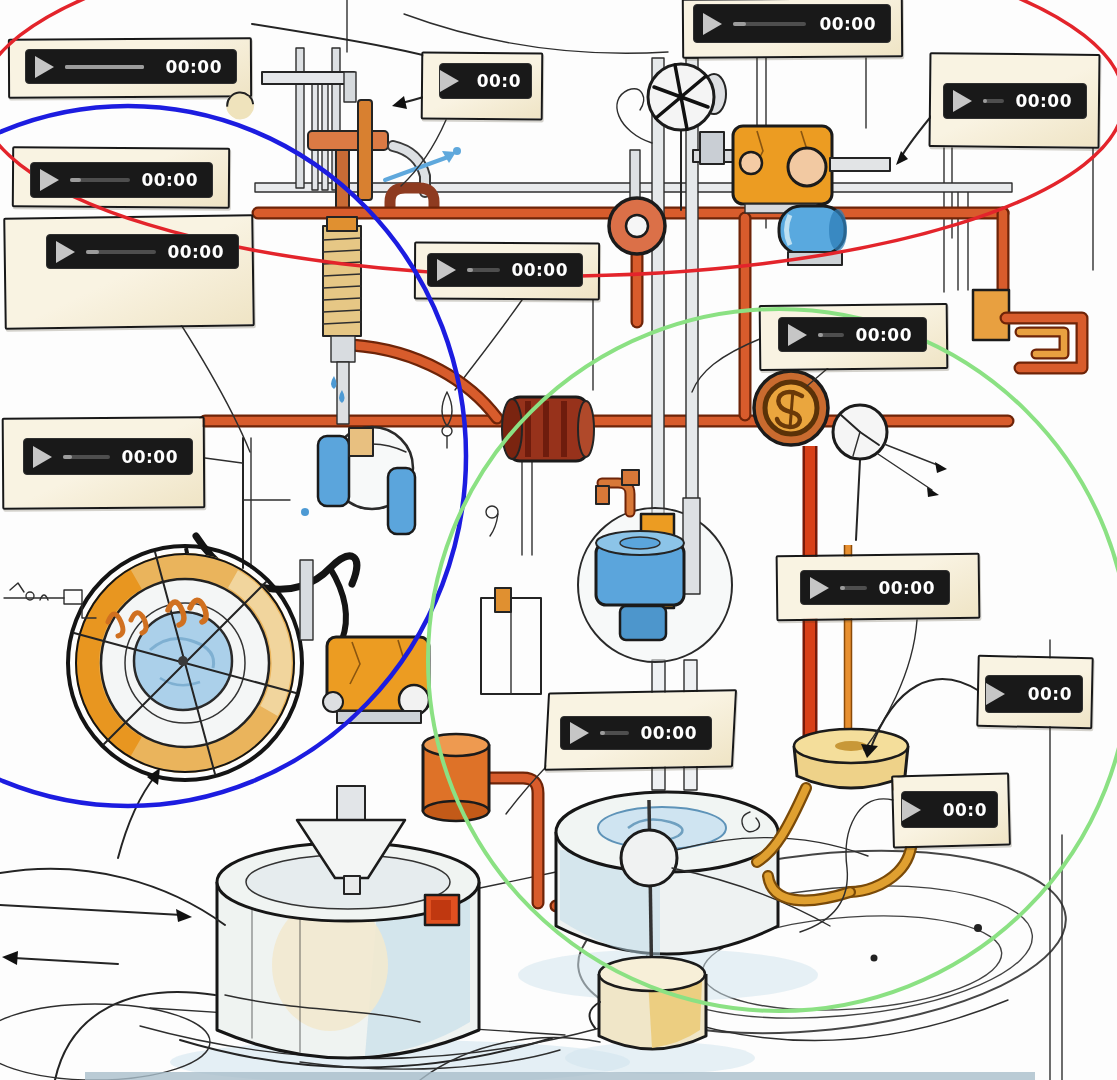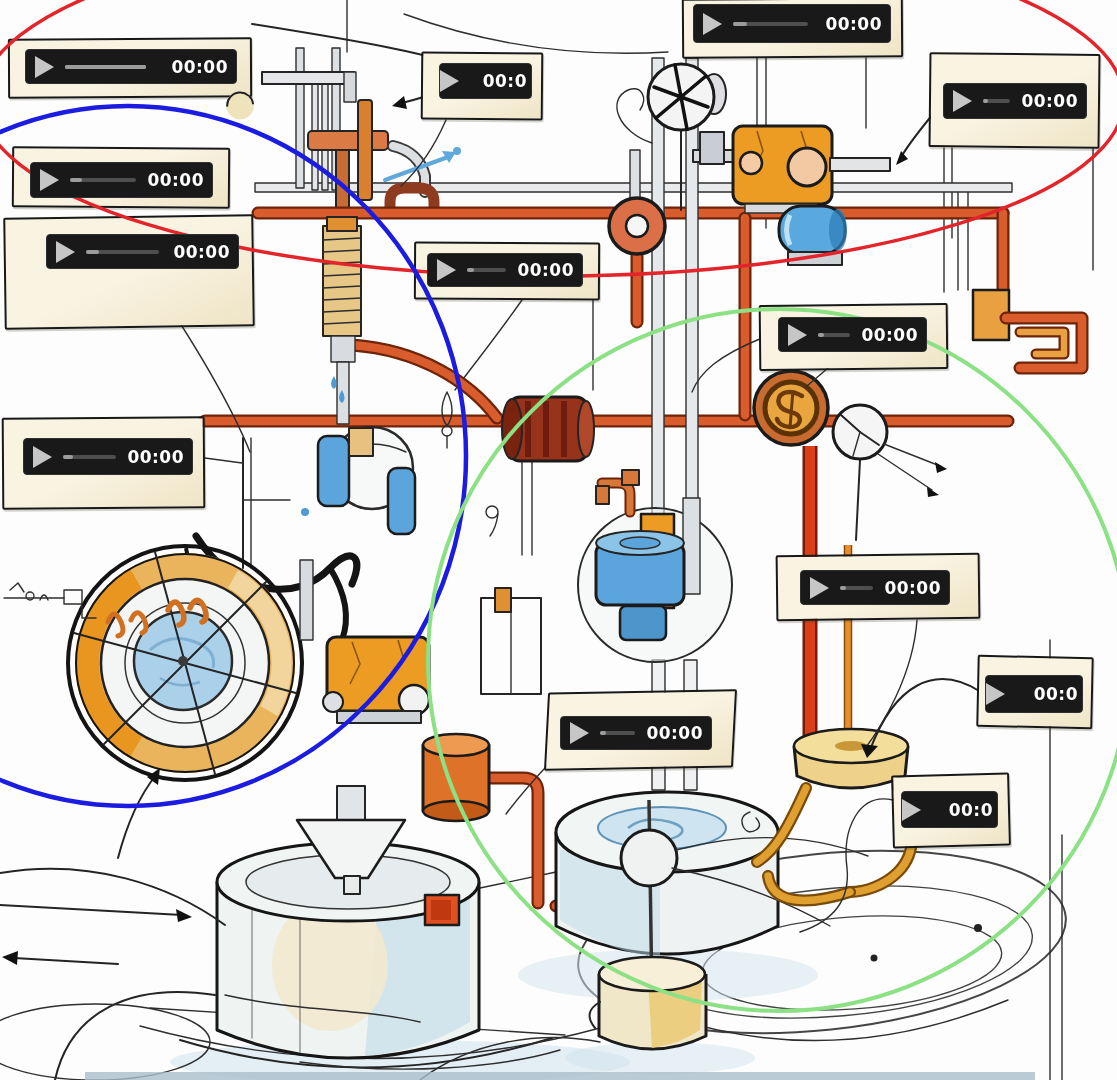--- a/index.html
+++ b/index.html
@@ -25,21 +25,21 @@
   .note{position:absolute;background:linear-gradient(155deg,#F9F3E2 50%,#EFE4C5 100%);
         border:2px solid #181818;border-radius:2px;box-sizing:border-box;
         box-shadow:1px 2px 0 rgba(70,60,30,.22);transform:rotate(var(--r,0deg));}
   .note.lean{transform:rotate(var(--r,0deg)) skewX(-4deg);}
   .note.curl::after{content:"";position:absolute;right:-4px;bottom:-24px;width:24px;height:24px;
         border:2.5px solid #222;border-radius:50%;border-right-color:transparent;
         border-bottom-color:transparent;transform:rotate(40deg);background:#EFE3BC;}
 
   
   .player{position:absolute;display:flex;align-items:center;background:#191919;
-          border:1px solid #303030;border-radius:4px;padding:0 8px 0 9px;
+          border:1px solid #303030;border-radius:4px;padding:0 14px 0 9px;
           box-sizing:border-box;gap:9px;overflow:hidden;cursor:pointer;}
   .ptri{width:0;height:0;border-left:19px solid #C6C6C6;border-top:11px solid transparent;
         border-bottom:11px solid transparent;flex:0 0 auto;}
   .pprog{flex:1 1 auto;height:4px;background:#4E4E4E;border-radius:2px;position:relative;
          max-width:42%;margin:0 2px;}
   .pplayed{position:absolute;left:0;top:0;height:100%;width:18%;background:#9C9C9C;border-radius:2px;}
   .uniform .pprog{background:#9C9C9C;}
   .uniform .pplayed{width:100%;}
   .ptime{color:#FFFFFF;font:700 17px "DejaVu Sans",sans-serif;letter-spacing:.5px;
          flex:0 0 auto;margin-left:auto;white-space:nowrap;}

